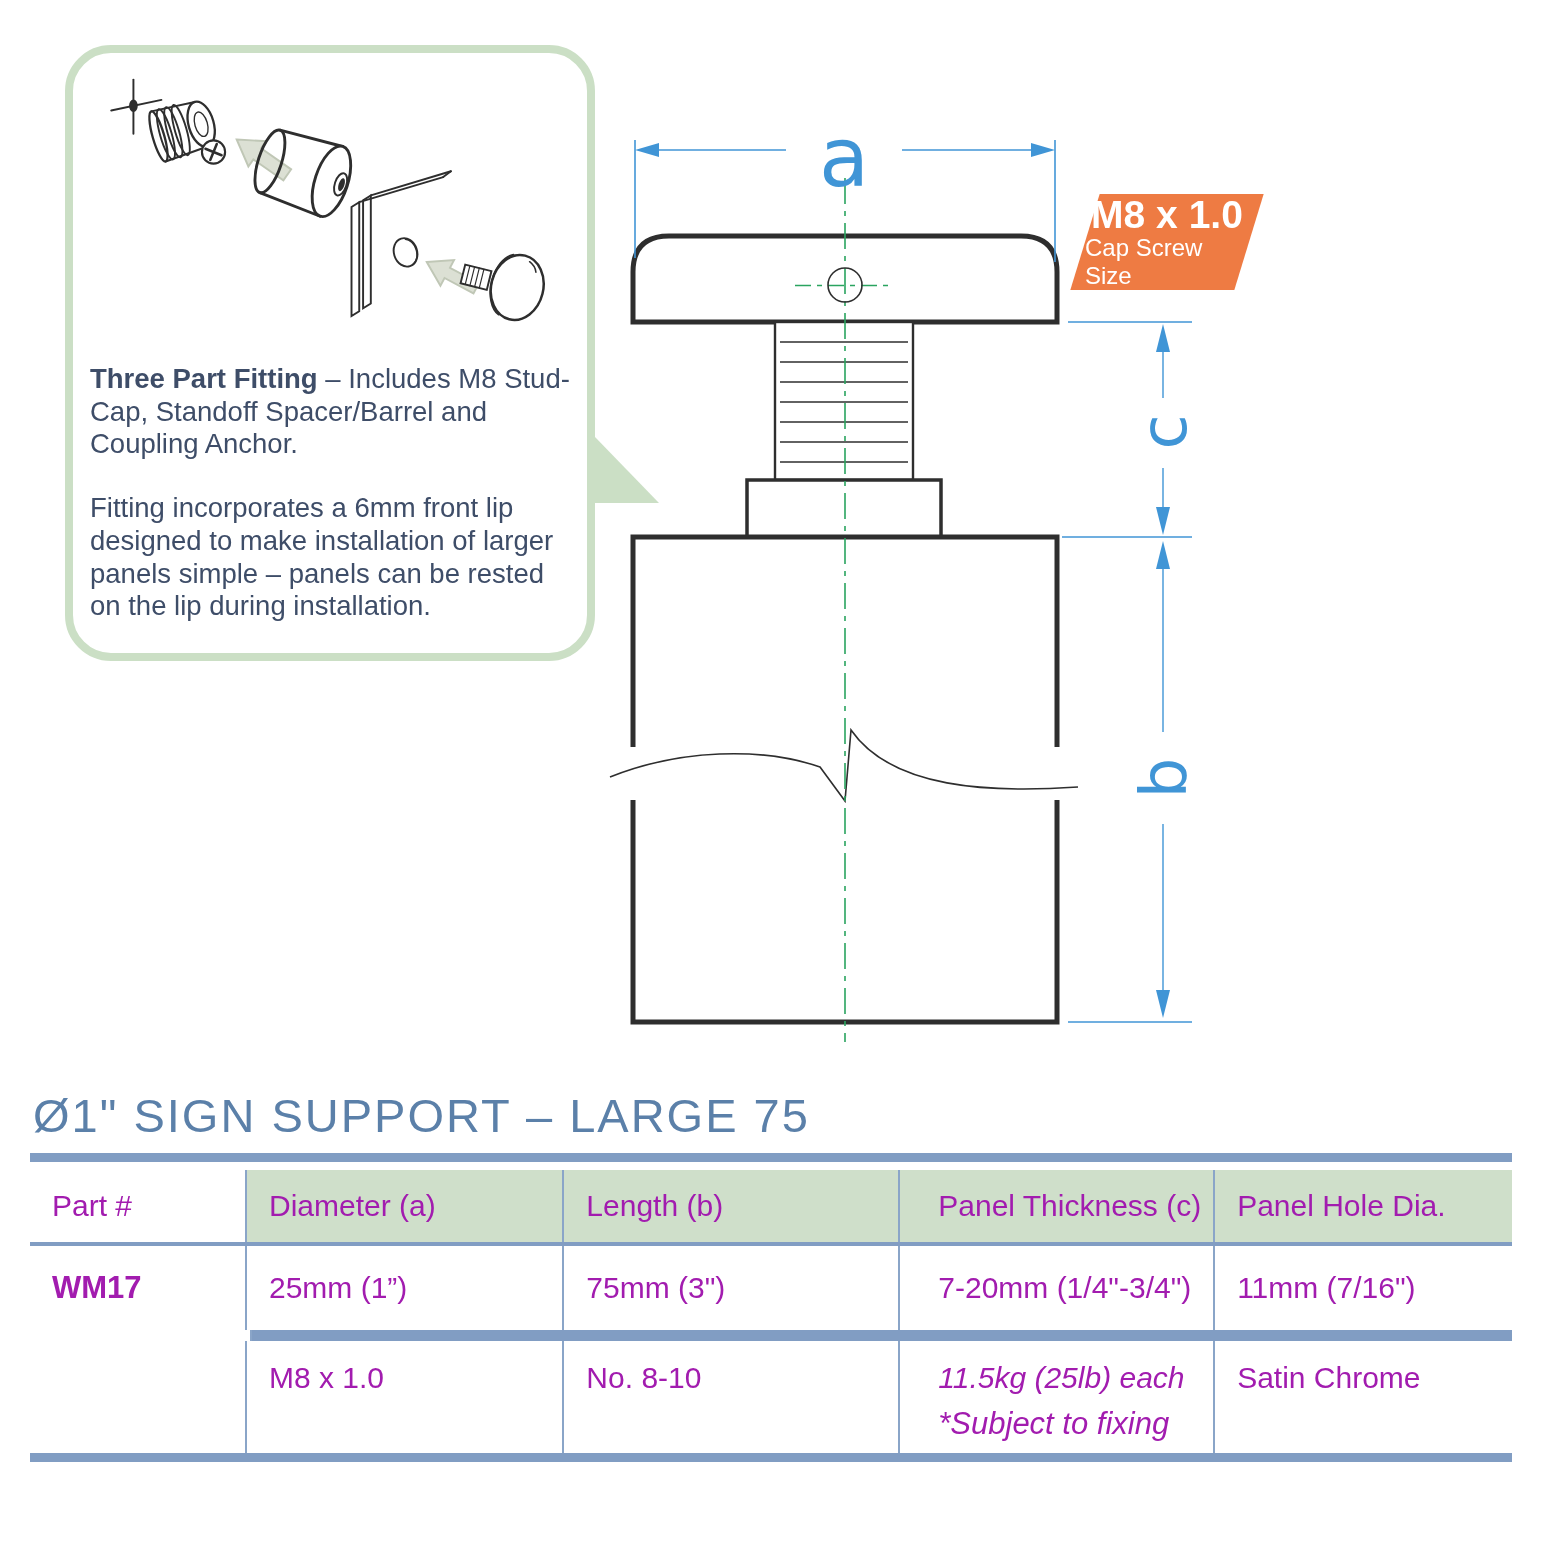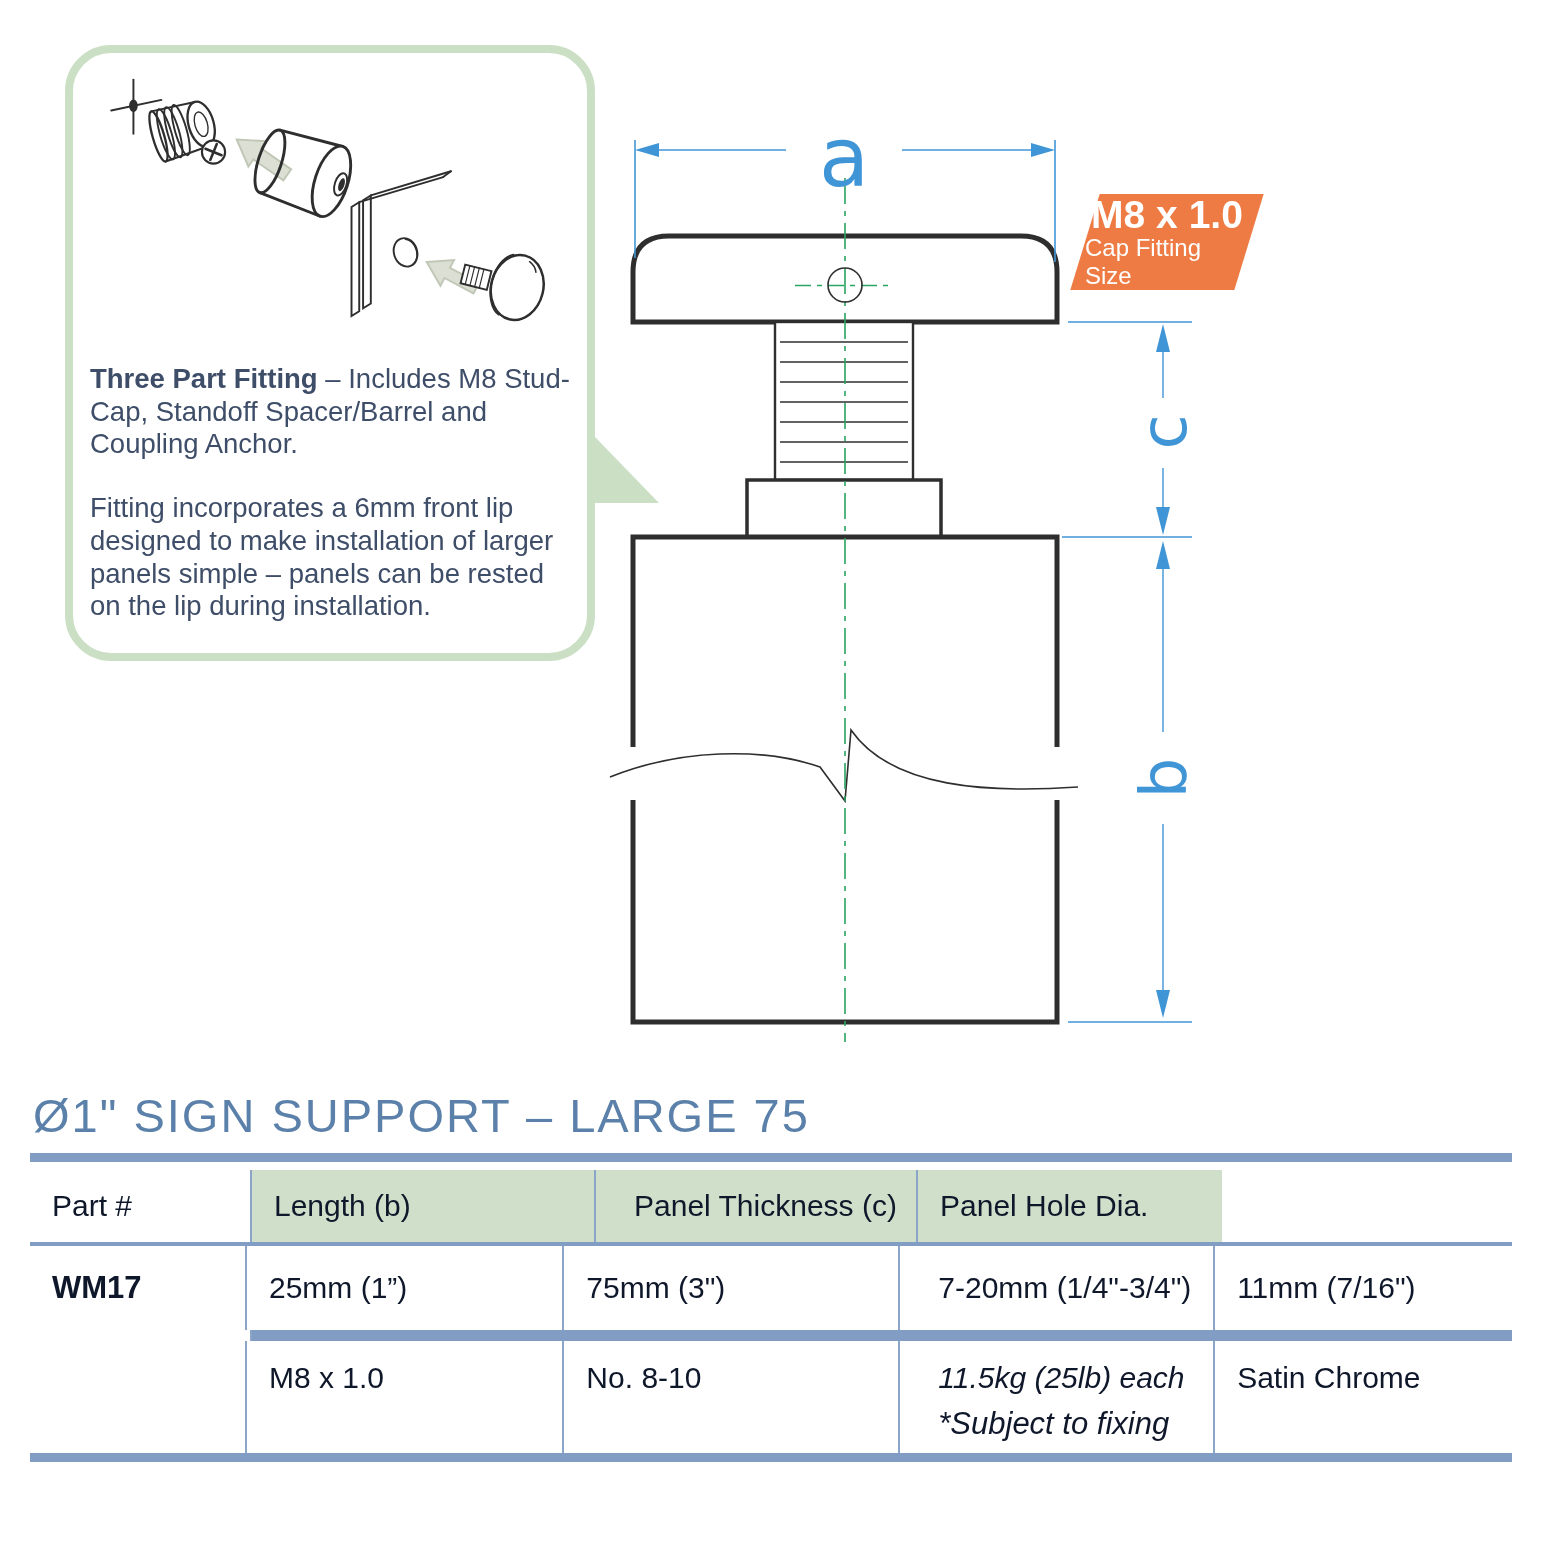--- a/index.html
+++ b/index.html
@@ -39,21 +39,21 @@
     position:absolute;left:33px;top:1088px;margin:0;
     font-size:47px;font-weight:normal;letter-spacing:2px;color:#5b80a9;
     white-space:nowrap;
   }
   
   .spec-table{position:absolute;left:30px;top:1153px;width:1482px;}
   .trow{display:flex;width:1482px;}
   .bar{background:#819dc3;}
   .cell{
     box-sizing:border-box;display:flex;align-items:center;
-    padding-left:22px;font-size:30px;color:#0f172a;background:#fff;
+    padding-left:22px;font-size:30px;color:#a21caf;background:#fff;
   }
   .cell.cL{border-left:2px solid #8aa5c8;}
   .c0{width:220px;}.c1{width:325px;}.c2{width:344px;}.c3{width:322px;padding-left:38px;}.c4{width:306px;}
   .hdr1 .cell{height:72px;}
   .hdr1 .green{background:#cfdfca;}
   .vals1 .cell{height:84px;}
   .hdr2 .cell{height:64px;}
   .hdr2 .bluegray{background:#c6cedd;}
   .vals2 .cell{height:112px;align-items:flex-start;padding-top:20px;}
   .partnum{font-weight:bold;font-size:31px;}
@@ -205,31 +205,32 @@
   </g>
   <g fill="#4095d6" font-family="DejaVu Sans, Liberation Sans, sans-serif" text-anchor="middle">
     <text x="844" y="186" font-size="82">a</text>
     <text x="1163" y="432" dy="0.36em" font-size="64" transform="rotate(-90 1163 432)">c</text>
     <text x="1163" y="778" dy="0.36em" font-size="64" transform="rotate(-90 1163 778)">b</text>
   </g>
 </svg>
 
 <div class="badge" style="--badge-color: #ee7b43;">
   <span class="l1">M8 x 1.0</span>
-  <span class="l2">Cap Fitting Size</span>
+  <span class="l2">Cap Screw Size</span>
 </div>
 
 <h1 class="page-title">Ø1" SIGN SUPPORT – LARGE 75</h1>
 
 <div class="spec-table">
   <div class="fullbar bar" style="height:9px"></div>
   <div class="gap8"></div>
 
   <div class="trow hdr1">
     <div class="cell c0">Part #</div>
+    <div class="cell c1 cL green">Diameter (a)</div>
     <div class="cell c2 cL green">Length (b)</div>
     <div class="cell c3 cL green">Panel Thickness (c)</div>
     <div class="cell c4 cL green">Panel Hole Dia.</div>
   </div>
 
   <div class="fullbar bar" style="height:4px"></div>
 
   <div class="trow vals1">
     <div class="cell c0 partnum">WM17</div>
     <div class="cell c1 cL">25mm (1”)</div>

